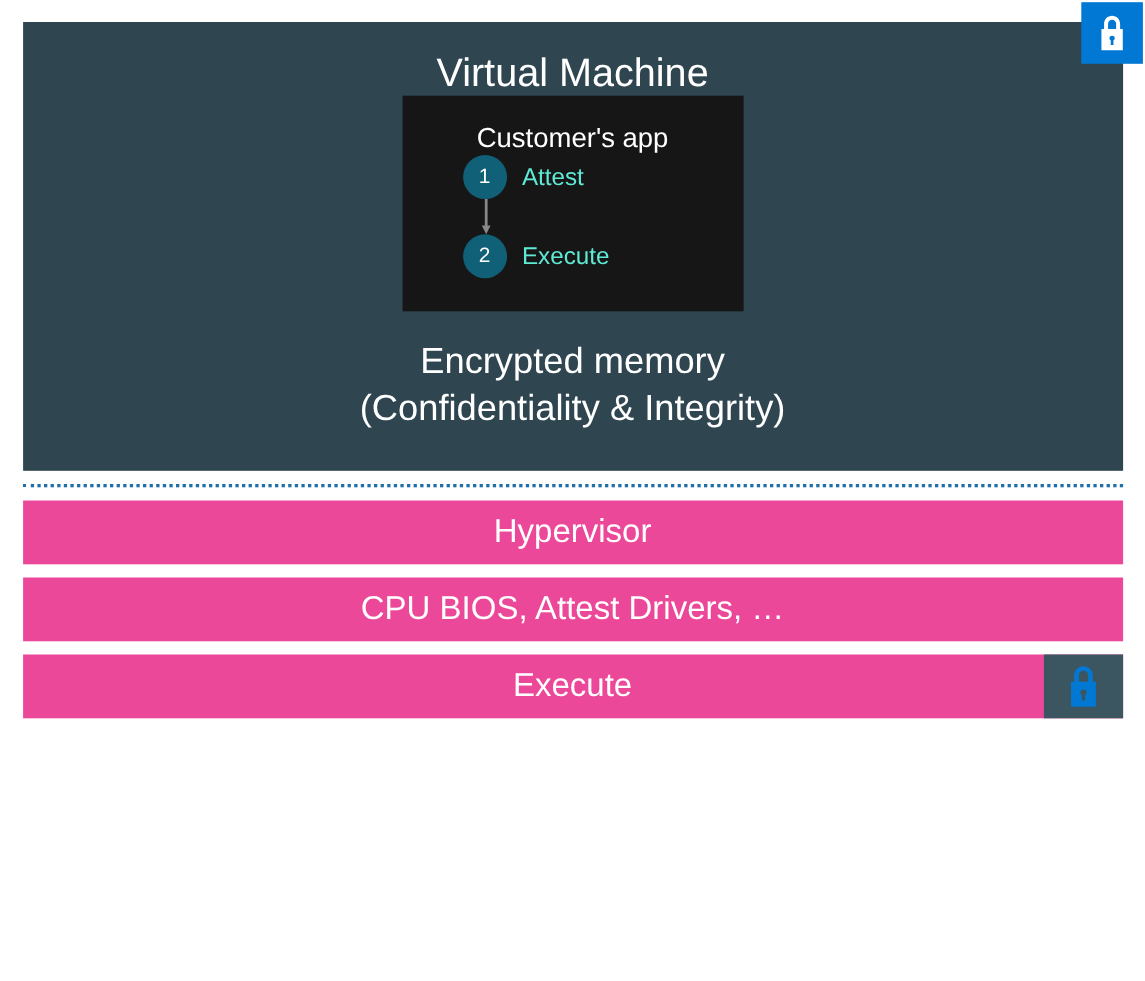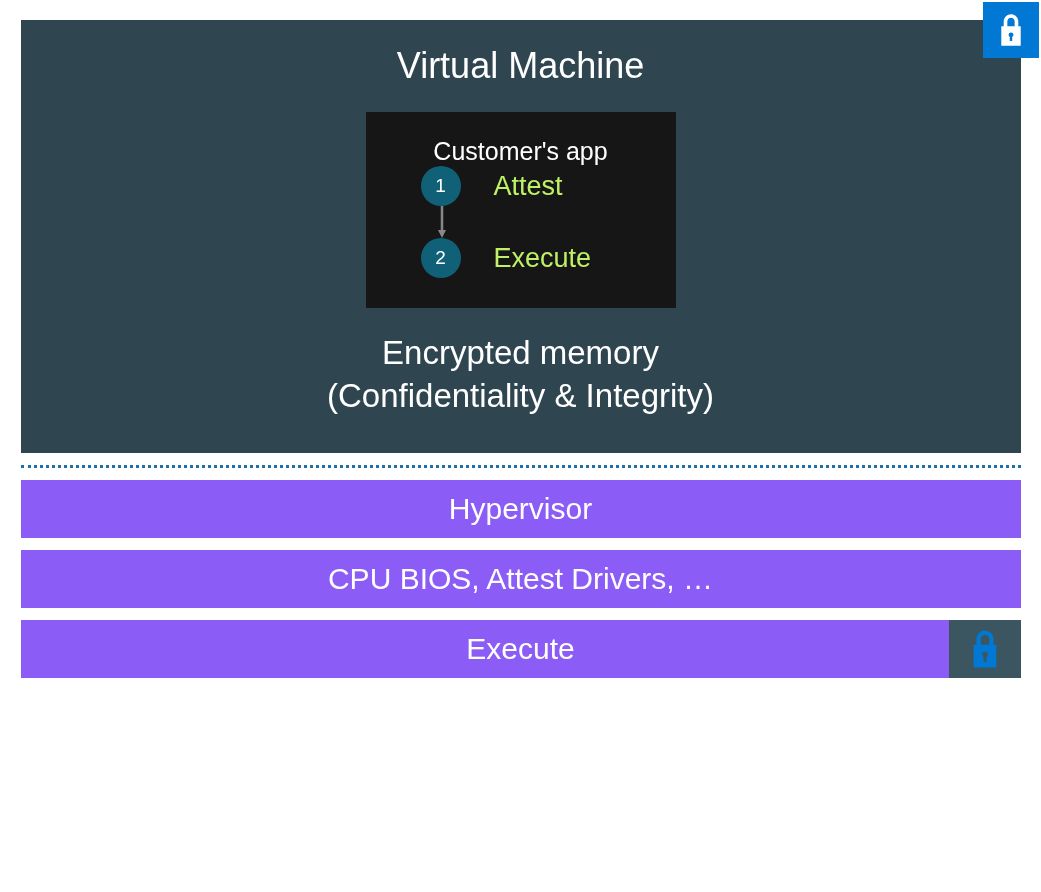--- a/index.html
+++ b/index.html
@@ -18,21 +18,20 @@
     padding: 25px 20px 35px 20px;
     position: relative;
     display: flex;
     flex-direction: column;
     align-items: center;
   }
   .vm-title {
     color: #ffffff;
     font-size: 36px;
     font-weight: 400;
-    margin-bottom: 25px;
   }
   .lock-badge {
     position: absolute;
     top: -18px;
     right: -18px;
     width: 56px;
     height: 56px;
     background: #0078d4;
     display: flex;
     align-items: center;
@@ -64,24 +63,23 @@
     background: #106078;
     color: #ffffff;
     display: flex;
     align-items: center;
     justify-content: center;
     font-size: 19px;
     font-weight: 400;
     flex-shrink: 0;
   }
   .step-label {
-    color: #bef264;
-    font-size: 27px;
+    color: #5eead4;
+    font-size: 22px;
     font-weight: 400;
-    margin-left: 19px;
   }
   .arrow-between {
     height: 32px;
     width: 200px;
     display: flex;
     justify-content: flex-start;
     padding-left: 17px;
   }
   .arrow-svg {
     width: 8px;
@@ -95,21 +93,21 @@
     line-height: 1.3;
     margin-top: 24px;
   }
   .dotted-line {
     width: 1000px;
     margin: 12px auto;
     border: none;
     border-top: 3px dotted #1f6fa8;
   }
   .layer-block {
-    background: #8b5cf6;
+    background: #ec4899;
     width: 1000px;
     margin: 0 auto 12px auto;
     padding: 12px 0;
     text-align: center;
     color: #ffffff;
     font-size: 30px;
     font-weight: 400;
     position: relative;
   }
   .hw-lock {

